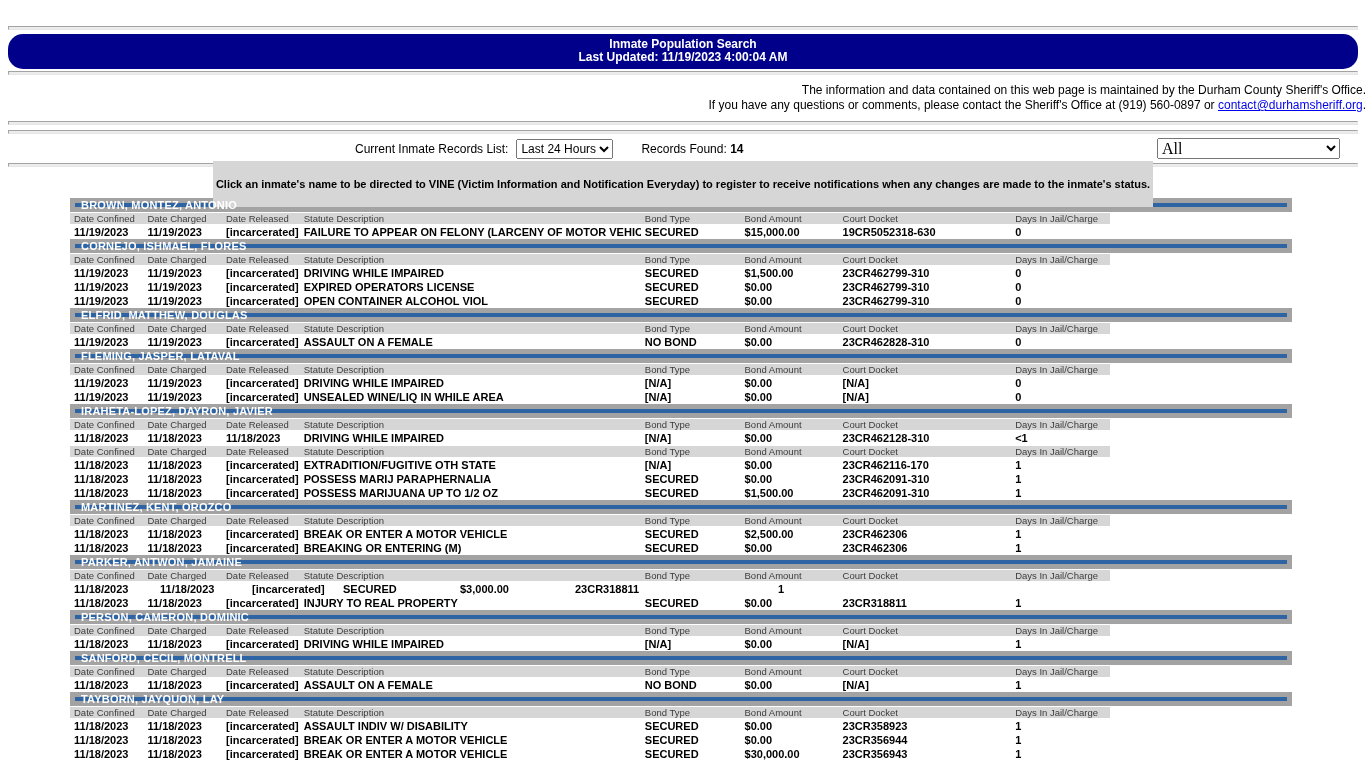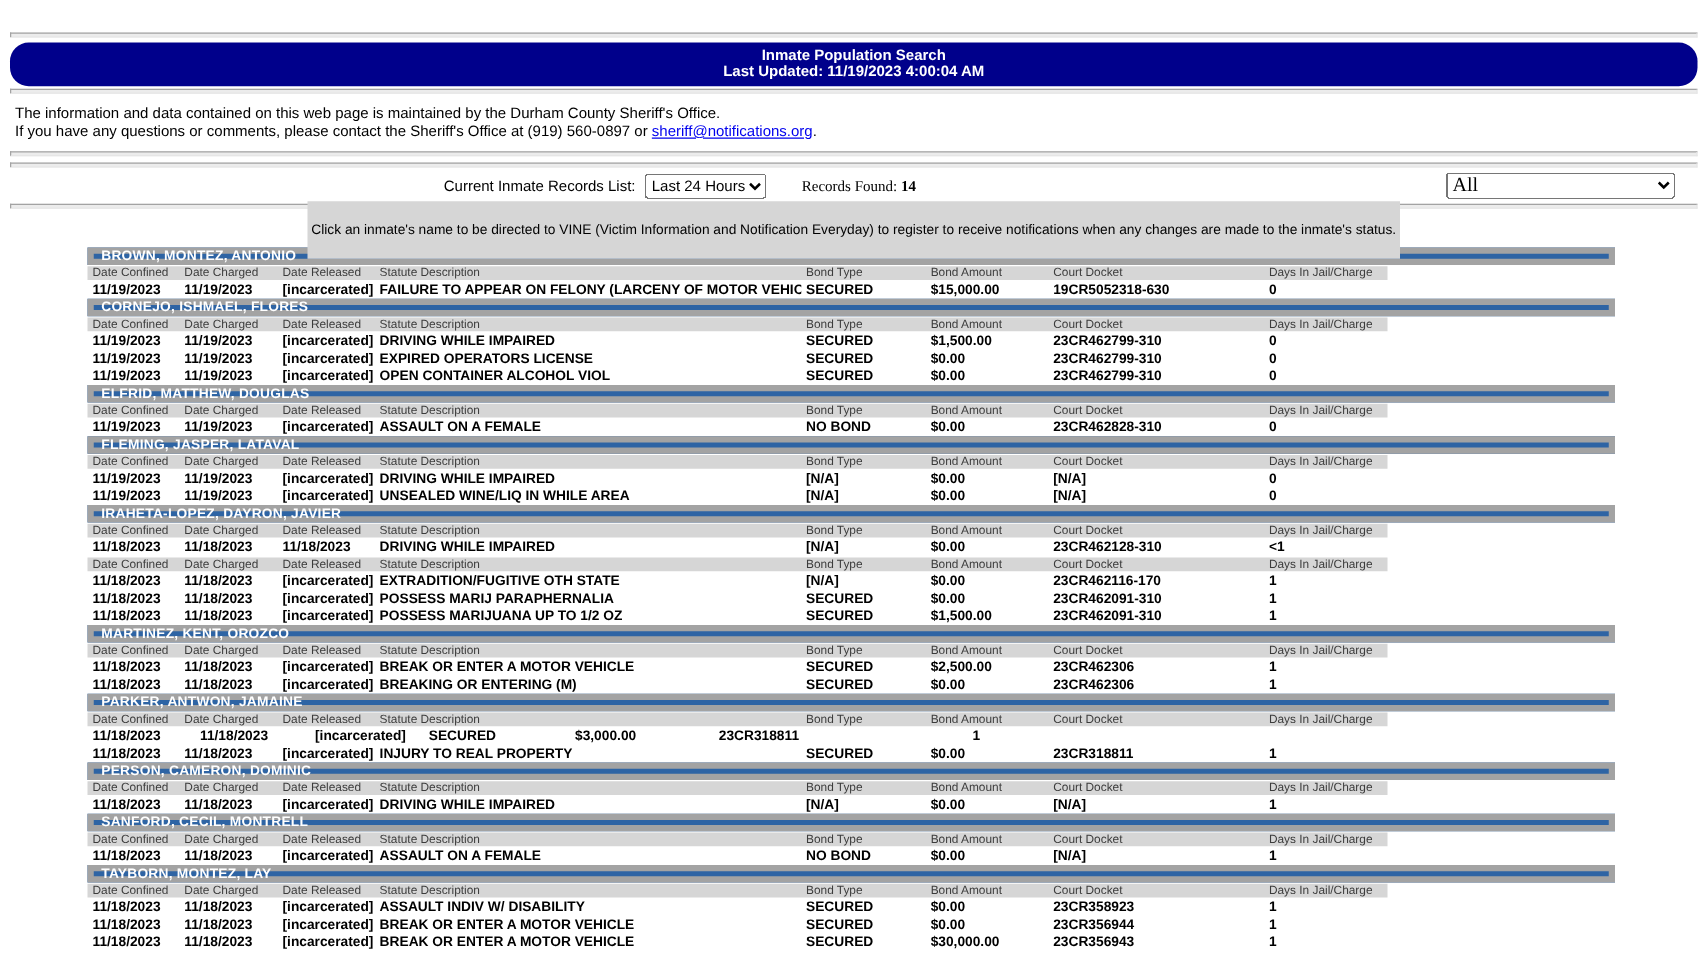--- a/index.html
+++ b/index.html
@@ -20,21 +20,21 @@
   .spacer-top { height: 26px; }
   .banner {
     margin: 4px 8px 2px 8px;
     background: var(--banner, #00008B);
     color: #fff;
     text-align: center;
     padding: 4px 0 5px 0;
     border-radius: 15px;
   }
   .banner .line { font-size: 12px; font-weight: bold; line-height: 13px; }
-  .info-block { text-align: left; margin: 8px 0 8px 12px; }
+  .info-block { text-align: right; margin: 8px 0 8px 12px; }
   .info-block .line { font-size: 12px; line-height: 15px; }
   .info-block a { color: var(--link, #0000EE); text-decoration: underline; cursor: pointer; }
   .rule-gap { height: 5px; }
   .controls {
     position: relative;
     height: 27px;
     margin: 1px 0;
   }
   .controls-left {
     position: absolute;
@@ -43,32 +43,32 @@
     font-size: 12px;
   }
   .controls-left .lbl { margin-right: 8px; }
   .controls-left select {
     font-family: "Liberation Sans", sans-serif;
     font-size: 12px;
     height: 20px;
     margin-right: 28px;
     min-width: 96px;
   }
-  .records-found { font-size: 12px; font-family: Liberation Serif, serif; }
+  .records-found { font-size: 12px; }
   .records-found b { font-weight: bold; }
   .filter-select {
     position: absolute;
     right: 26px; top: 3px;
     width: 183px; height: 21px;
     font-family: Liberation Serif, serif;
     font-size: 16px;
   }
   .notice-line { text-align: center; margin: 7px 0 6px 0; }
   .notice-line span {
-    font-size: 11px; font-weight: normal;
+    font-size: 11px; font-weight: bold;
     background: var(--highlight, #d6d6d6);
     padding: 17px 3px;
     text-align: right;
   }
   .inmate-table { margin: 4px 0 0 70px; width: 1222px; }
   .row { display: flex; width: 1040px; }
   .c0 { width: 86px; }  .c1 { width: 92px; }  .c2 { width: 91px; }
   .c3 { width: 402px; } .c4 { width: 117px; } .c5 { width: 115px; }
   .c6 { width: 203px; } .c7 { width: 116px; }
   .cell { overflow: hidden; white-space: nowrap; padding-left: 4px; }
@@ -102,21 +102,21 @@
 
 <div class="banner">
   <div class="line">Inmate Population Search</div>
   <div class="line">Last Updated: 11/19/2023 4:00:04 AM</div>
 </div>
 
 <div class="rule"></div>
 
 <div class="info-block">
   <div class="line">The information and data contained on this web page is maintained by the Durham County Sheriff's Office.</div>
-  <div class="line"><span>If you have any questions or comments, please contact the Sheriff's Office at (919) 560-0897 or </span><a>sheriff@notifications.org</a><span>.</span></div>
+  <div class="line"><span>If you have any questions or comments, please contact the Sheriff's Office at (919) 560-0897 or </span><a>contact@durhamsheriff.org</a><span>.</span></div>
 </div>
 
 <div class="rule"></div>
 <div class="rule-gap"></div>
 <div class="rule"></div>
 
 <div class="controls">
   <div class="controls-left">
     <span class="lbl">Current Inmate Records List:</span>
     <select><option>Last 24 Hours</option></select>
@@ -422,21 +422,21 @@
       <div class="cell c0">11/18/2023</div>
       <div class="cell c1">11/18/2023</div>
       <div class="cell c2">[incarcerated]</div>
       <div class="cell c3">ASSAULT ON A FEMALE</div>
       <div class="cell c4">NO BOND</div>
       <div class="cell c5">$0.00</div>
       <div class="cell c6">[N/A]</div>
       <div class="cell c7">1</div>
     </div>
     <div class="name-bar">
-      <a>TAYBORN, MONTEZ, LAY</a>
+      <a>TAYBORN, JAYQUON, LAY</a>
     </div>
     <div class="row hdr-row">
       <div class="cell c0">Date Confined</div>
       <div class="cell c1">Date Charged</div>
       <div class="cell c2">Date Released</div>
       <div class="cell c3">Statute Description</div>
       <div class="cell c4">Bond Type</div>
       <div class="cell c5">Bond Amount</div>
       <div class="cell c6">Court Docket</div>
       <div class="cell c7">Days In Jail/Charge</div>

